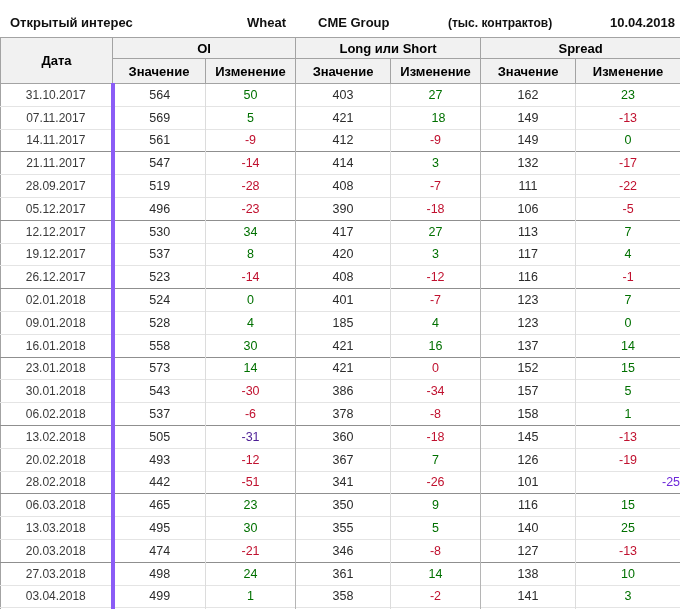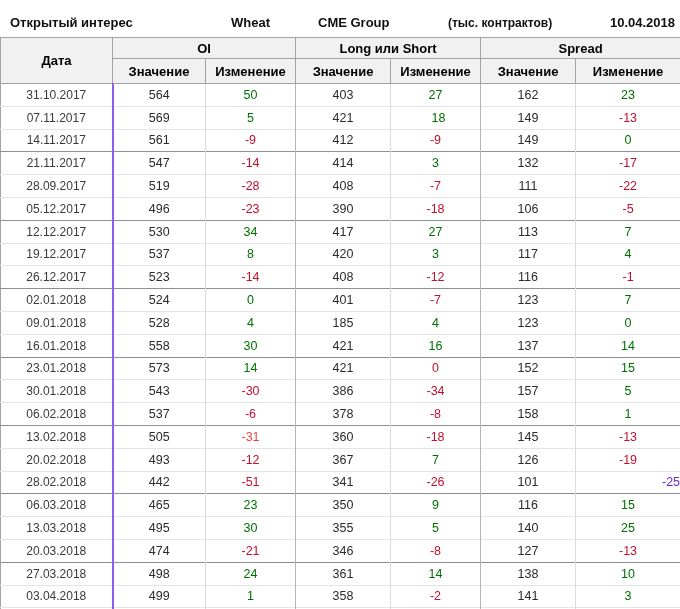--- a/index.html
+++ b/index.html
@@ -8,21 +8,21 @@
     font-family: "Liberation Sans", "DejaVu Sans", sans-serif;
     -webkit-font-smoothing: antialiased;
   }
   
   .info-bar { position: relative; height: 37px; }
   .info-bar span {
     position: absolute; bottom: 7px; white-space: nowrap;
     font-size: 13px; font-weight: bold; color: #101010;
   }
   .ib-title   { left: 10px; }
-  .ib-instr   { left: 231px; }
+  .ib-instr   { left: 247px; }
   .ib-exch    { left: 318px; }
   .ib-units   { left: 448px; font-size: 12px !important; }
   .ib-date    { right: 5px; }
 
   
   table {
     border-collapse: collapse; table-layout: fixed;
     width: 680px;
     border: 1px solid #a3a3a3;
   }
@@ -33,21 +33,21 @@
     font-size: 13px; font-weight: bold; color: #000;
   }
   thead tr.group-row th { height: 20px; }
   thead tr.sub-row th   { height: 24px; }
   td { height: 21.8px; font-size: 12.5px; }
   td.date { color: #3a3a3a; font-size: 12px; }
   td.val  { color: #2b2b2b; }
   td.chg  { font-weight: normal; }
 
   
-  td.date            { border-right: 2px solid #8b5cf6; }
+  td.date            { border-right: 4px solid #8b5cf6; }
   td.val             { border-right: 1px solid #dcdcdc; }
   td.chg             { border-right: 1px solid #b5b5b5; }
   td.chg:last-child  { border-right: none; }
 
   
   tbody tr td        { border-top: 1px solid #e4e4e4; }
   tbody tr:first-child td { border-top: none; }
   tbody tr.heavy td  { border-top: 1px solid #8f8f8f; }
 </style>
 </head>
@@ -219,21 +219,21 @@
         <td class="val">537</td>
         <td class="chg" style="color: rgb(192, 17, 47);">-6</td>
         <td class="val">378</td>
         <td class="chg" style="color: rgb(192, 17, 47);">-8</td>
         <td class="val">158</td>
         <td class="chg" style="color: rgb(0, 112, 0);">1</td>
       </tr>
       <tr class="heavy">
         <td class="date">13.02.2018</td>
         <td class="val">505</td>
-        <td class="chg" style="color: #ef4444;">-31</td>
+        <td class="chg" style="color: #4c1d95;">-31</td>
         <td class="val">360</td>
         <td class="chg" style="color: rgb(192, 17, 47);">-18</td>
         <td class="val">145</td>
         <td class="chg" style="color: rgb(192, 17, 47);">-13</td>
       </tr>
       <tr>
         <td class="date">20.02.2018</td>
         <td class="val">493</td>
         <td class="chg" style="color: rgb(192, 17, 47);">-12</td>
         <td class="val">367</td>

